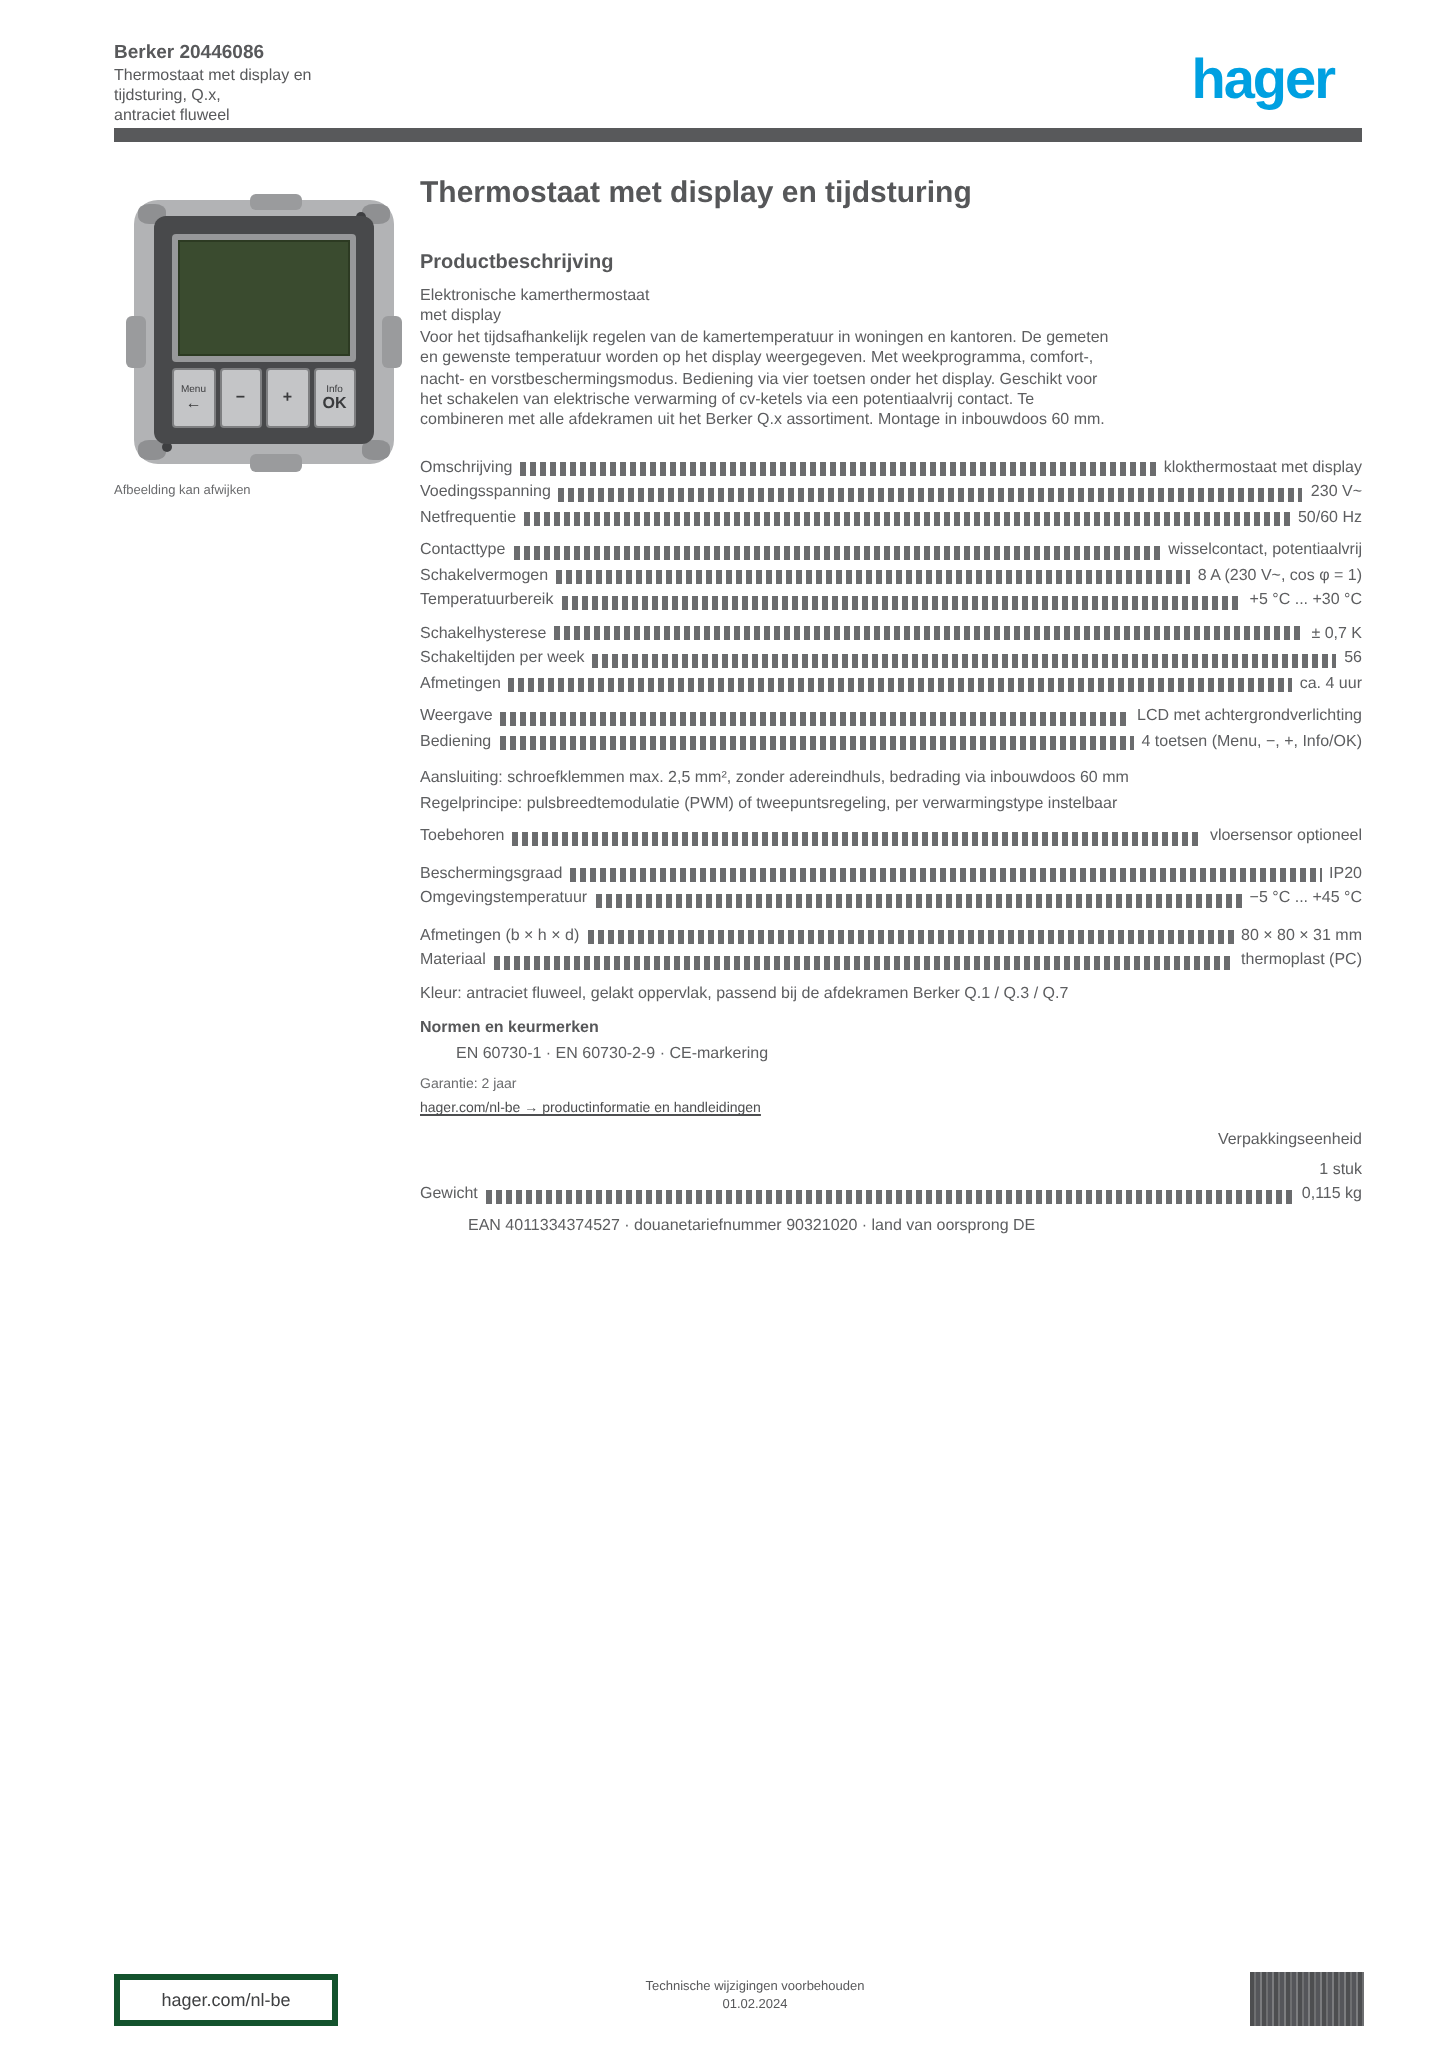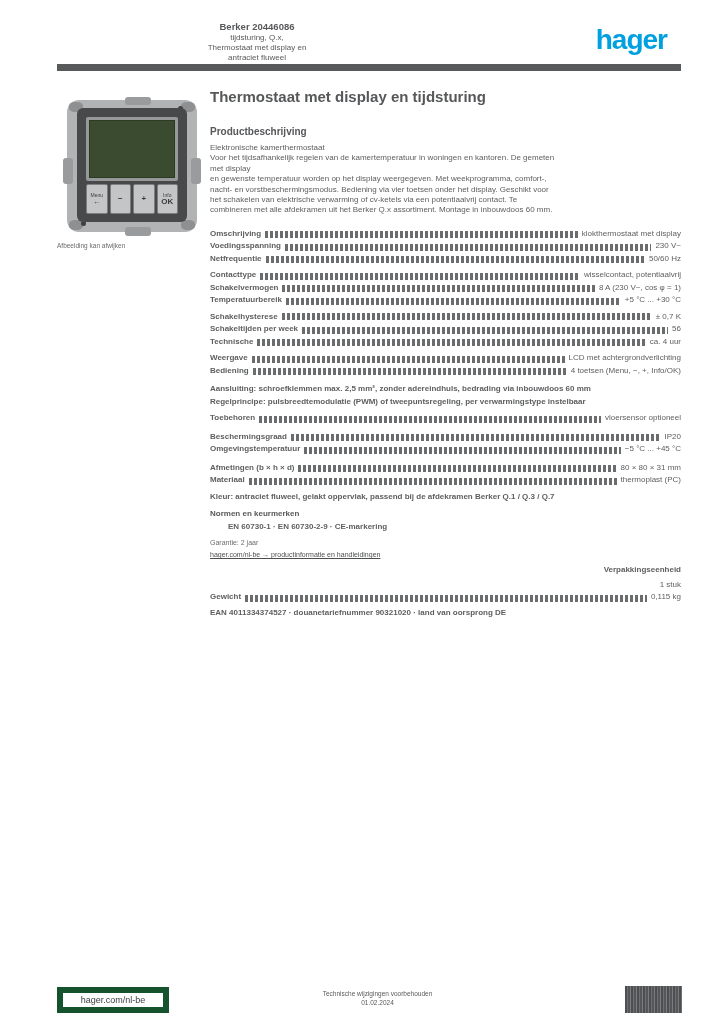--- a/index.html
+++ b/index.html
@@ -1,21 +1,21 @@
 <!DOCTYPE html>
 <html><head>
 <meta charset="utf-8">
 <style>
   html,body{margin:0;padding:0;}
   body{
     width:724px;height:1024px;position:relative;background:#ffffff;
     font-family:"Liberation Sans", sans-serif;color:#58595b;overflow:hidden;
   }
   
-  .header-block{position:absolute;left:57px;top:21px;width:400px;text-align:center;}
+  .header-block{position:absolute;left:57px;top:21px;width:400px;}
   .header-line{font-size:8px;line-height:10px;color:#58595b;}
   .header-line.first{font-weight:bold;font-size:9.5px;line-height:12px;}
   .header-rule{position:absolute;left:57px;top:64px;width:624px;height:7px;background:#58595b;}
   .logo{position:absolute;right:57px;top:24px;font-size:28px;font-weight:bold;
         letter-spacing:-1px;color:#00a0e1;font-style:normal;}
   
   .device{position:absolute;left:62px;top:96px;width:140px;height:142px;}
   .plate{position:absolute;left:5px;top:4px;right:5px;bottom:6px;background:#b2b3b5;border-radius:12px;}
   .claw{position:absolute;background:#9a9b9d;}
   .claw.l{left:-4px;top:58px;width:10px;height:26px;border-radius:3px;}
@@ -34,45 +34,45 @@
   .dev-btn .top{font-size:5px;}
   .dev-btn .bottom{font-size:8px;font-weight:bold;}
   .image-caption{position:absolute;left:57px;top:242px;font-size:6.5px;color:#6a6b6d;}
   
   .main{position:absolute;left:210px;top:88px;width:471px;}
   .main-title{font-size:15px;font-weight:bold;line-height:18px;color:#565759;}
   .subheading{font-size:10px;font-weight:bold;margin-top:20px;color:#565759;}
   .description{margin-top:6px;font-size:8px;line-height:10.4px;color:#5d5e60;}
   .spec-rows{margin-top:12px;}
   .spec-row{display:flex;align-items:flex-end;font-size:8px;line-height:12.5px;color:#5d5e60;}
-  .spec-row .label{white-space:nowrap;font-weight:bold;}
+  .spec-row .label{white-space:nowrap;}
   .spec-row .leader{flex:1;height:7px;margin:0 4px 2px 4px;
       background:repeating-linear-gradient(90deg,#6b6c6e 0 3px,rgba(0,0,0,0) 3px 5px);}
   .spec-row .value{white-space:nowrap;text-align:right;}
-  .row-full{font-size:8px;line-height:12.5px;color:#5d5e60;font-weight:bold;}
+  .row-full{font-size:8px;line-height:12.5px;color:#5d5e60;}
   .row-label-only{font-size:8px;font-weight:bold;line-height:12.5px;color:#565759;}
   .row-indent{padding-left:18px;}
   .row-note{font-size:7px;line-height:11px;color:#6a6b6d;}
   .row-link{font-size:7px;line-height:11px;color:#4d4e50;text-decoration:underline;cursor:pointer;}
   
   .footer-url{position:absolute;left:57px;top:987px;width:112px;height:26px;background:#ffffff;
-      border:6px solid #14532d;box-sizing:border-box;display:flex;align-items:center;justify-content:center;
+      border:3px solid #14532d;box-sizing:border-box;display:flex;align-items:center;justify-content:center;
       font-size:9px;color:#3f4042;cursor:pointer;}
   .footer-mid{position:absolute;left:290px;top:989px;width:175px;text-align:center;
       font-size:6.5px;line-height:9px;color:#58595b;}
   .barcode{position:absolute;left:625px;top:986px;width:57px;height:27px;
       background:repeating-linear-gradient(90deg,#4d4e50 0 2px,#6e6f71 2px 3px,#55565a 3px 5px,#7b7c7e 5px 6px);}
 </style>
 </head>
 <body>
 
 <div class="header-block" id="header-block">
     <div class="header-line first">Berker 20446086</div>
+    <div class="header-line">Thermostaat met display en</div>
     <div class="header-line">tijdsturing, Q.x,</div>
-    <div class="header-line">Thermostaat met display en</div>
     <div class="header-line">antraciet fluweel</div>
   </div>
 <div class="header-rule"></div>
 <div class="logo">hager</div>
 
 <div class="device">
   <div class="plate">
     <div class="claw l"></div>
     <div class="claw r"></div>
     <div class="claw t"></div>
@@ -106,22 +106,22 @@
       </div>
   </div>
 </div>
 <div class="image-caption">Afbeelding kan afwijken</div>
 
 <div class="main">
   <div class="main-title">Thermostaat met display en tijdsturing</div>
   <div class="subheading">Productbeschrijving</div>
   <div class="description" id="description">
       <div>Elektronische kamerthermostaat</div>
+      <div>met display</div>
       <div>Voor het tijdsafhankelijk regelen van de kamertemperatuur in woningen en kantoren. De gemeten</div>
-      <div>met display</div>
       <div>en gewenste temperatuur worden op het display weergegeven. Met weekprogramma, comfort-,</div>
       <div>nacht- en vorstbeschermingsmodus. Bediening via vier toetsen onder het display. Geschikt voor</div>
       <div>het schakelen van elektrische verwarming of cv-ketels via een potentiaalvrij contact. Te</div>
       <div>combineren met alle afdekramen uit het Berker Q.x assortiment. Montage in inbouwdoos 60 mm.</div>
     </div>
   <div class="spec-rows" id="spec-rows">
       <div class="spec-row">
         <span class="label">Omschrijving</span>
         <div class="leader"></div>
         <span class="value">klokthermostaat met display</span>
@@ -155,21 +155,21 @@
         <span class="label">Schakelhysterese</span>
         <div class="leader"></div>
         <span class="value">± 0,7 K</span>
       </div>
       <div class="spec-row">
         <span class="label">Schakeltijden per week</span>
         <div class="leader"></div>
         <span class="value">56</span>
       </div>
       <div class="spec-row">
-        <span class="label">Technische</span>
+        <span class="label">Afmetingen</span>
         <div class="leader"></div>
         <span class="value">ca. 4 uur</span>
       </div>
       <div class="spec-row" style="margin-top: 4px;">
         <span class="label">Weergave</span>
         <div class="leader"></div>
         <span class="value">LCD met achtergrondverlichting</span>
       </div>
       <div class="spec-row">
         <span class="label">Bediening</span>
@@ -211,21 +211,21 @@
       <div class="spec-row" style="margin-top: 4px; flex-direction: column;">
         <span class="label">Verpakkingseenheid</span>
         <div class="leader"></div>
         <span class="value">1 stuk</span>
       </div>
       <div class="spec-row">
         <span class="label">Gewicht</span>
         <div class="leader"></div>
         <span class="value">0,115 kg</span>
       </div>
-      <div class="row-full" style="margin-top: 3px;">EAN 4011334374527 · douanetariefnummer 90321020 · land van oorsprong DE</div>
+      <div class="row-full" style="margin-top: 3px; margin-left: 24px;">EAN 4011334374527 · douanetariefnummer 90321020 · land van oorsprong DE</div>
     </div>
 </div>
 
 <div class="footer-url">hager.com/nl-be</div>
 <div class="footer-mid">
   <div>Technische wijzigingen voorbehouden</div>
   <div>01.02.2024</div>
 </div>
 <div class="barcode"></div>
 

